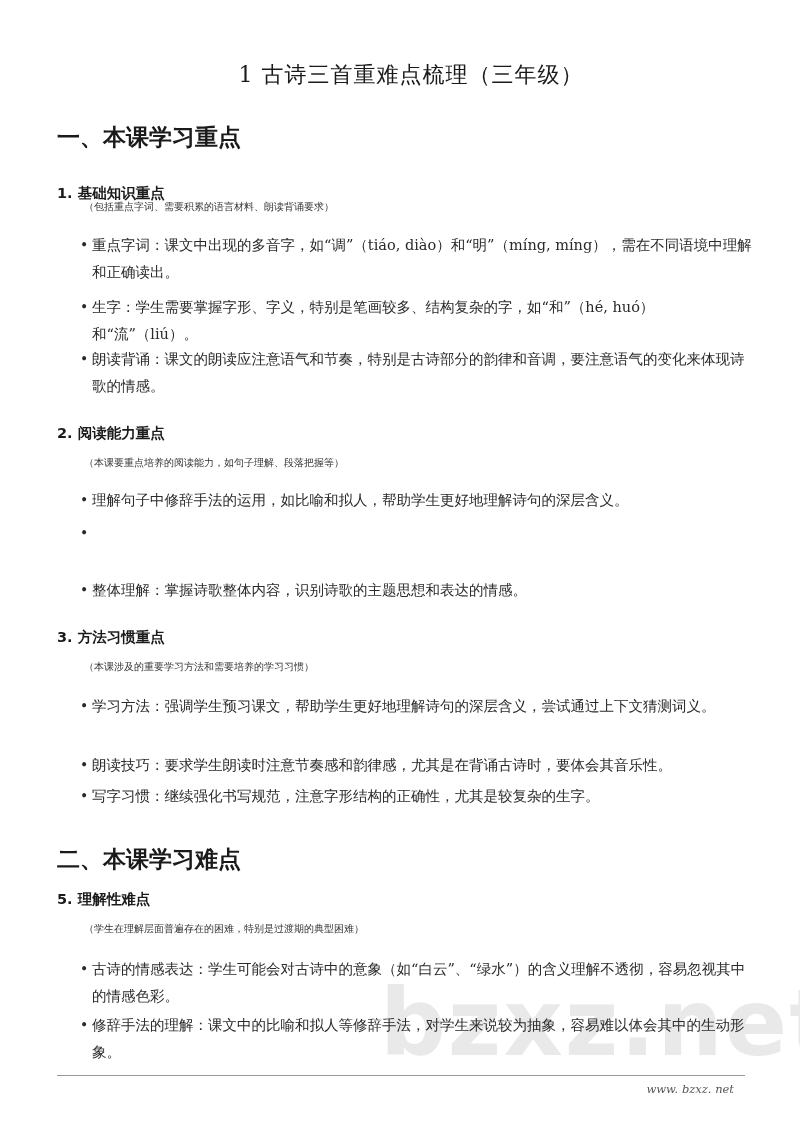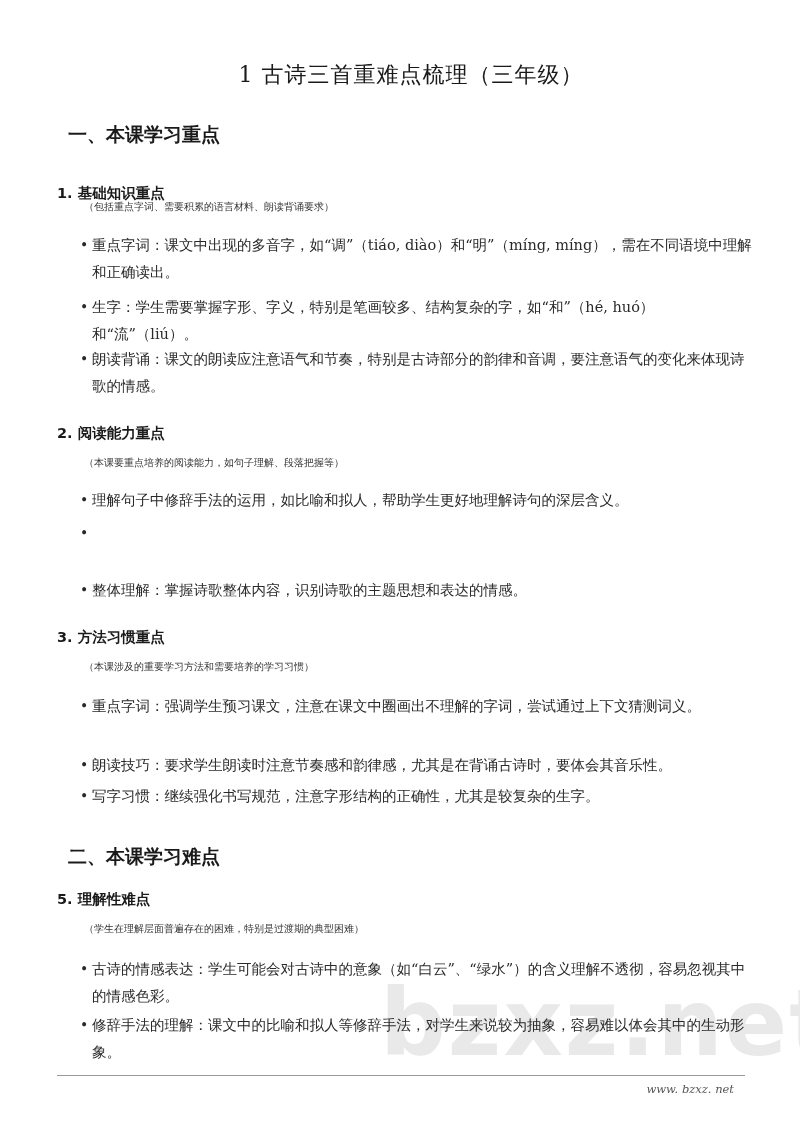--- a/index.html
+++ b/index.html
@@ -6,21 +6,21 @@
     body {
       width: 800px; height: 1130px; position: relative; overflow: hidden;
       font-family: "DejaVu Serif", "Liberation Serif", serif;
       color: #222222;
     }
     .title {
       position: absolute; left: 0; right: 0; top: 60px;
       text-align: center; font-size: 22px; letter-spacing: 1px; color: #1a1a1a; padding-left: 22px;
     }
     .h1 {
-      position: absolute; left: 68px; font-size: 19px; font-weight: bold;
+      position: absolute; left: 57px; font-size: 23px; font-weight: bold;
       font-family: "DejaVu Sans", "Liberation Sans", sans-serif; color: #1a1a1a;
     }
     .h2 {
       position: absolute; left: 57px; font-size: 14.5px; font-weight: bold;
       font-family: "DejaVu Sans", "Liberation Sans", sans-serif; color: #1a1a1a;
     }
     .note {
       position: absolute; left: 84px; font-size: 10px; color: #333333;
     }
     .bullet {
@@ -81,21 +81,21 @@
   </div>
   <div class="bullet" style="top:577px;">
     <span class="dot">•</span>
     <span>整体理解：掌握诗歌整体内容，识别诗歌的主题思想和表达的情感。</span>
   </div>
 
   <div class="h2" style="top:628px;">3.  方法习惯重点</div>
   <div class="note" style="top:660px;">（本课涉及的重要学习方法和需要培养的学习习惯）</div>
   <div class="bullet" style="top:693px;">
     <span class="dot">•</span>
-    <span>重点字词：强调学生预习课文，注意在课文中圈画出不理解的字词，尝试通过上下文猜测词义。</span>
+    <span>学习方法：强调学生预习课文，帮助学生更好地理解诗句的深层含义，尝试通过上下文猜测词义。</span>
   </div>
   <div class="bullet" style="top:752px;">
     <span class="dot">•</span>
     <span>朗读技巧：要求学生朗读时注意节奏感和韵律感，尤其是在背诵古诗时，要体会其音乐性。</span>
   </div>
   <div class="bullet" style="top:783px;">
     <span class="dot">•</span>
     <span>写字习惯：继续强化书写规范，注意字形结构的正确性，尤其是较复杂的生字。</span>
   </div>
 

